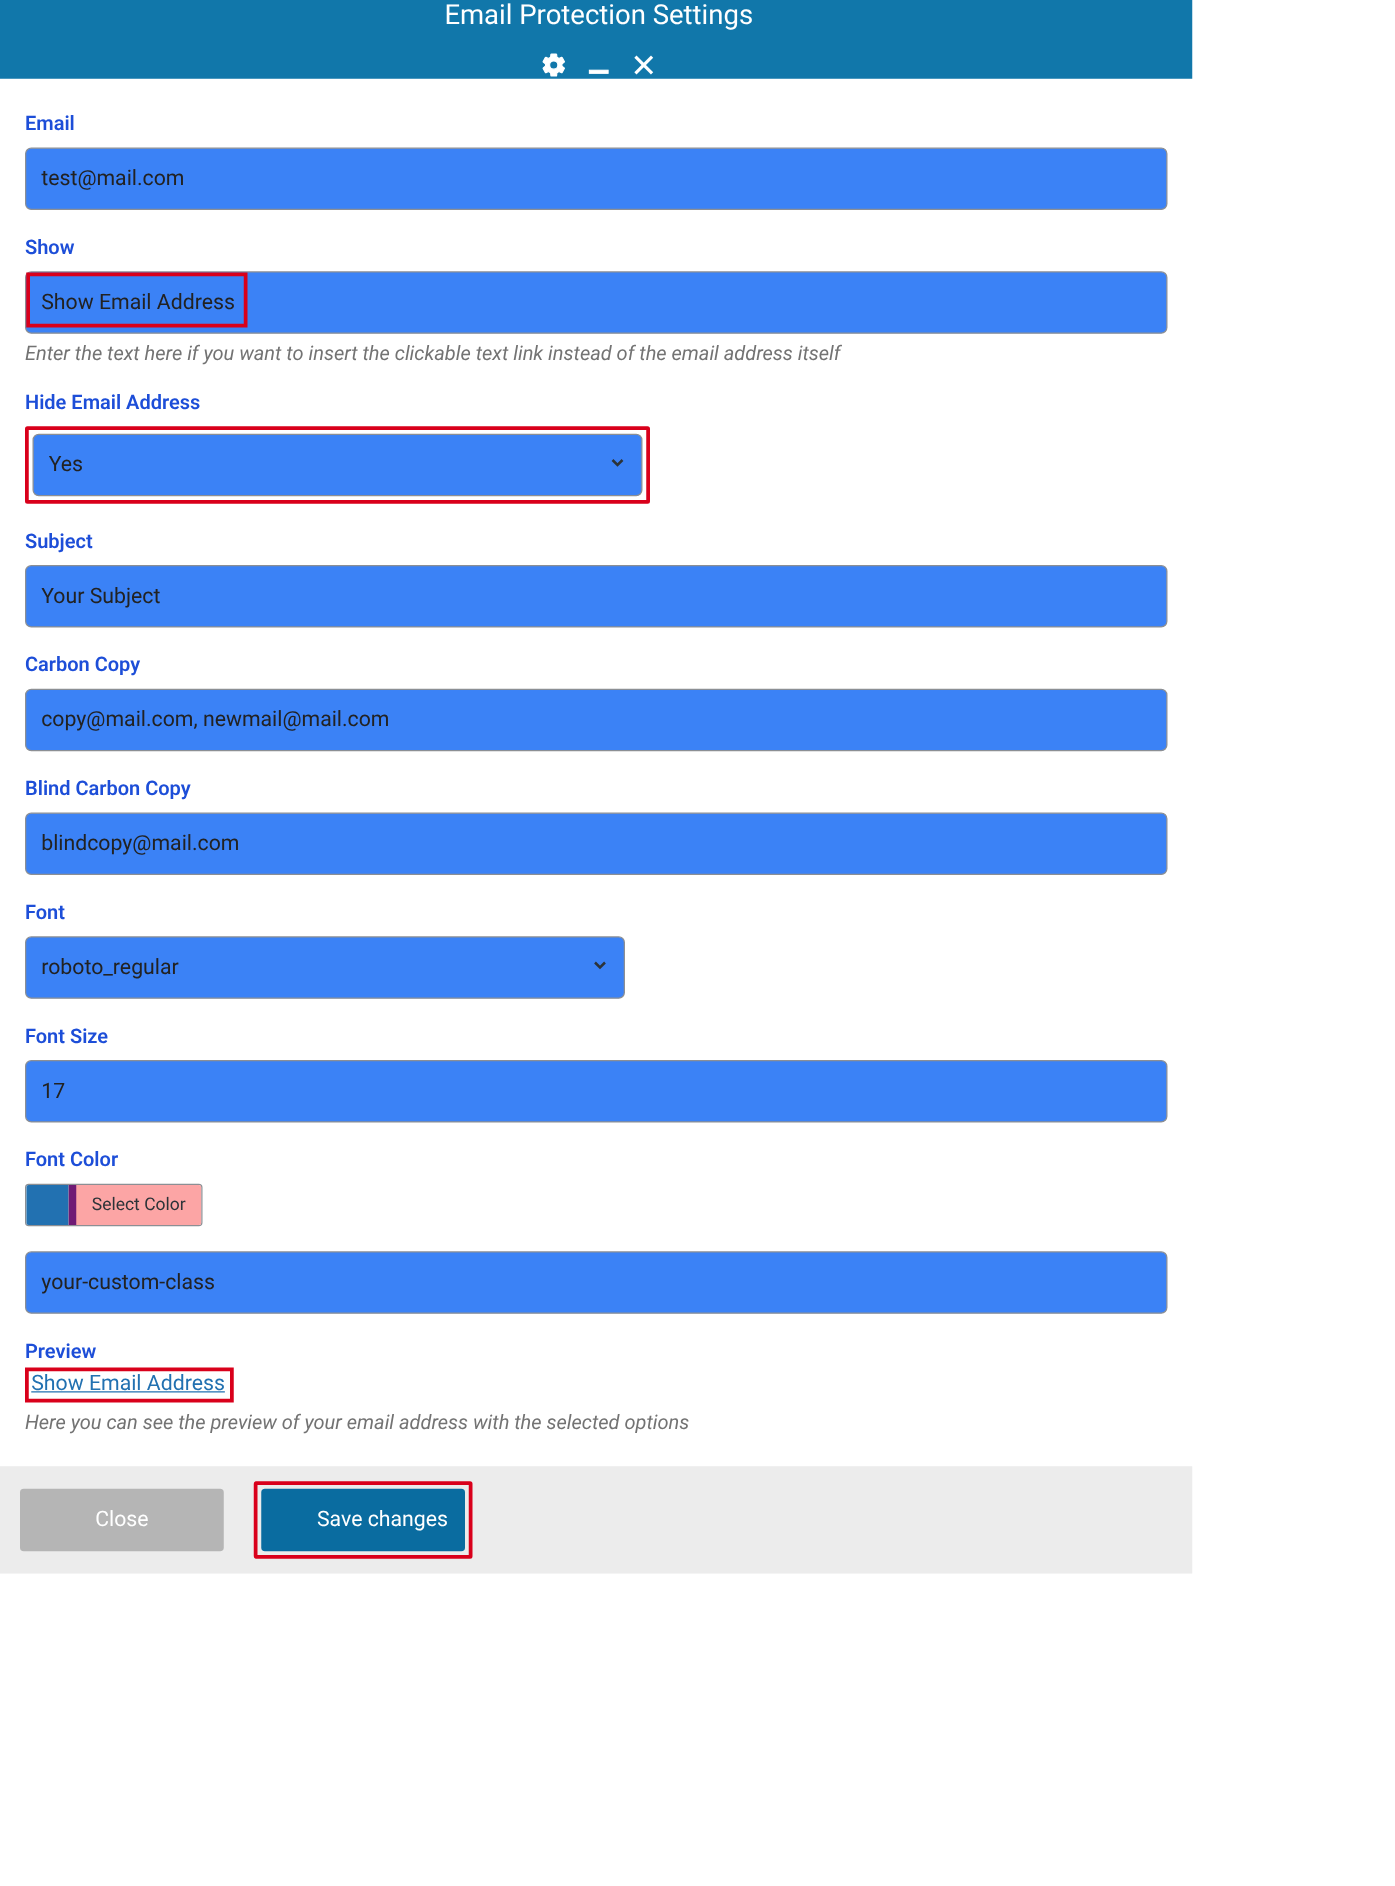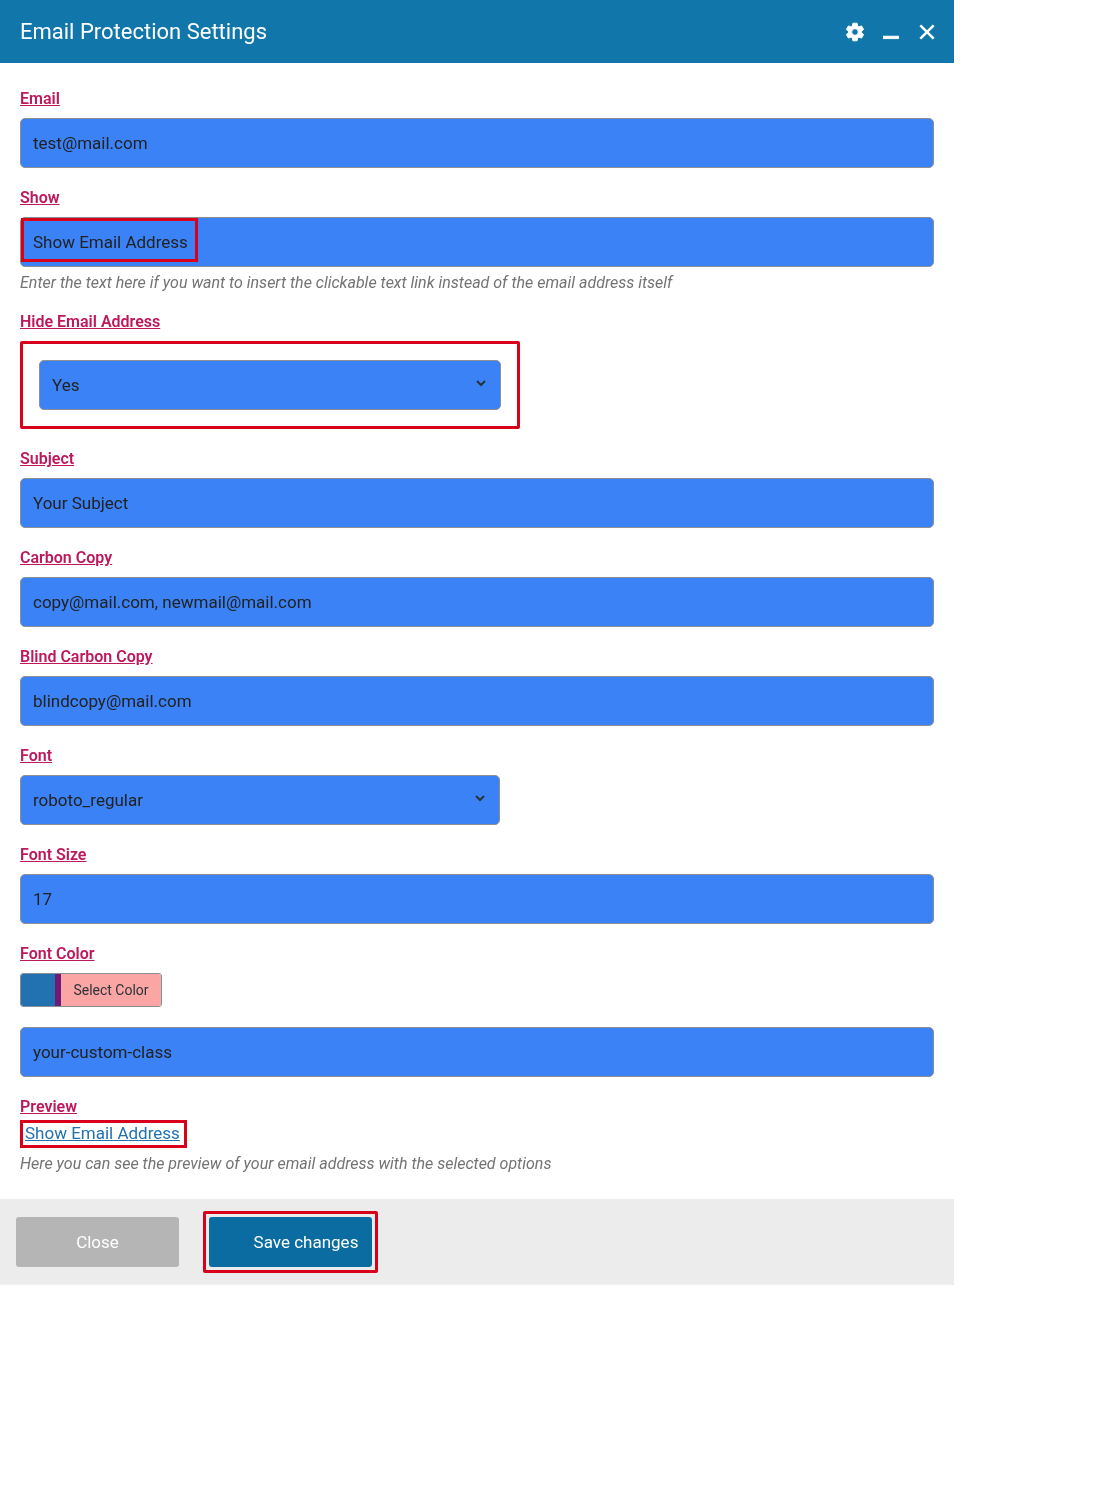--- a/index.html
+++ b/index.html
@@ -1,43 +1,43 @@
 <!DOCTYPE html>
 <html><head>
 <meta charset="utf-8">
 <style>
   * { box-sizing: border-box; margin: 0; padding: 0; font-family: -apple-system, BlinkMacSystemFont, "Segoe UI", Roboto, Arial, sans-serif; }
   body { width: 954px; background: #fff; color: #1d2327; }
-  .titlebar { background: #1177aa; color: #fff; height: 63px; display: flex; align-items: center; justify-content: space-between; padding: 0 16px 0 20px; }
+  .titlebar { background: #1177aa; color: #fff; height: 63px; display: flex; align-items: center; justify-content: space-between; padding: 0 16px 0 20px; flex-direction: column; }
   .titlebar h1 { font-size: 22px; font-weight: 400; }
   .title-icons { display: flex; align-items: center; gap: 14px; }
   .title-icons .ico { width: 22px; height: 22px; display: flex; align-items: center; justify-content: center; cursor: pointer; }
   .title-icons svg { fill: #fff; stroke: #fff; }
   .body { padding: 26px 20px 6px 20px; }
   .field { margin-bottom: 20px; }
-  .field label.lbl { display: block; font-size: 16px; font-weight: 600; color: #be185d; margin-bottom: 10px; text-decoration: underline; }
+  .field label.lbl { display: block; font-size: 16px; font-weight: 600; color: #1d4ed8; margin-bottom: 10px; }
   .input { width: 100%; height: 50px; border: 1px solid #8c8f94; border-radius: 5px; padding: 0 12px; font-size: 17px; color: #222; background: #3b82f6; }
   .select { appearance: none; }
   .select-wrap { position: relative; }
   .select-wrap .chev { position: absolute; right: 12px; top: 50%; transform: translateY(-50%); pointer-events: none; }
   .w480 { width: 480px; }
   .hint { color: #737373; font-style: italic; font-size: 16px; margin-top: 6px; }
   .text-hl-wrap { position: relative; }
   .text-hl { position: absolute; left: 1px; top: 1px; border: 3px solid #d9001b; height: 44px; padding: 0 6px; display: flex; align-items: center; pointer-events: none; }
   .color-row { display: flex; border: 1px solid #8c8f94; width: 142px; height: 34px; border-radius: 3px; overflow: hidden; }
   .swatch { width: 34px; background: #2271b1; cursor: pointer; }
   .color-btn { flex: 1; display: flex; align-items: center; justify-content: center; font-size: 14px; color: #2c3338; background: #fca5a5; cursor: pointer; border-left: 6px solid #701a75; }
   .preview-link-box { display: inline-block; border: 3px solid #d9001b; padding: 0 4px 2px 2px; }
   .preview-link { color: #2271b1; font-size: 17px; text-decoration: underline; cursor: pointer; }
   .footer { background: #ececec; padding: 12px 16px; margin-top: 12px; display: flex; gap: 24px; align-items: center; }
   .btn { height: 50px; display: flex; align-items: center; justify-content: center; font-size: 17px; border: none; cursor: pointer; border-radius: 3px; }
   .btn-close { width: 163px; background: #b5b5b5; color: #fff; }
   .btn-save-wrap { border: 3px solid #d9001b; padding: 3px; border-radius: 2px; display: inline-block; }
   .btn-save { width: 163px; background: #0a6ca0; color: #fff; padding-left: 31px; }
-  .hide-select-wrap { border: 3px solid #d9001b; padding: 16px; width: 500px; border-radius: 2px; }
+  .hide-select-wrap { border: 3px solid #d9001b; padding: 3px; width: 500px; border-radius: 2px; }
 </style>
 </head>
 <body>
 
 <div class="titlebar">
   <h1>Email Protection Settings</h1>
   <div class="title-icons">
     <span class="ico">
       <svg viewBox="0 0 24 24" width="22" height="22">
           <path d="M19.14,12.94a7.14,7.14,0,0,0,0-1.88l2-1.55a.5.5,0,0,0,.12-.64l-1.9-3.29a.5.5,0,0,0-.6-.22l-2.35.94a7.34,7.34,0,0,0-1.63-.94L14.5,2.81A.5.5,0,0,0,14,2.4H10a.5.5,0,0,0-.49.41L9.23,5.36a7.34,7.34,0,0,0-1.63.94L5.25,5.36a.5.5,0,0,0-.6.22L2.75,8.87a.5.5,0,0,0,.12.64l2,1.55a7.14,7.14,0,0,0,0,1.88l-2,1.55a.5.5,0,0,0-.12.64l1.9,3.29a.5.5,0,0,0,.6.22l2.35-.94a7.34,7.34,0,0,0,1.63.94l.28,2.55A.5.5,0,0,0,10,21.6h4a.5.5,0,0,0,.49-.41l.28-2.55a7.34,7.34,0,0,0,1.63-.94l2.35.94a.5.5,0,0,0,.6-.22l1.9-3.29a.5.5,0,0,0-.12-.64ZM12,15.6A3.6,3.6,0,1,1,15.6,12,3.6,3.6,0,0,1,12,15.6Z"></path>

